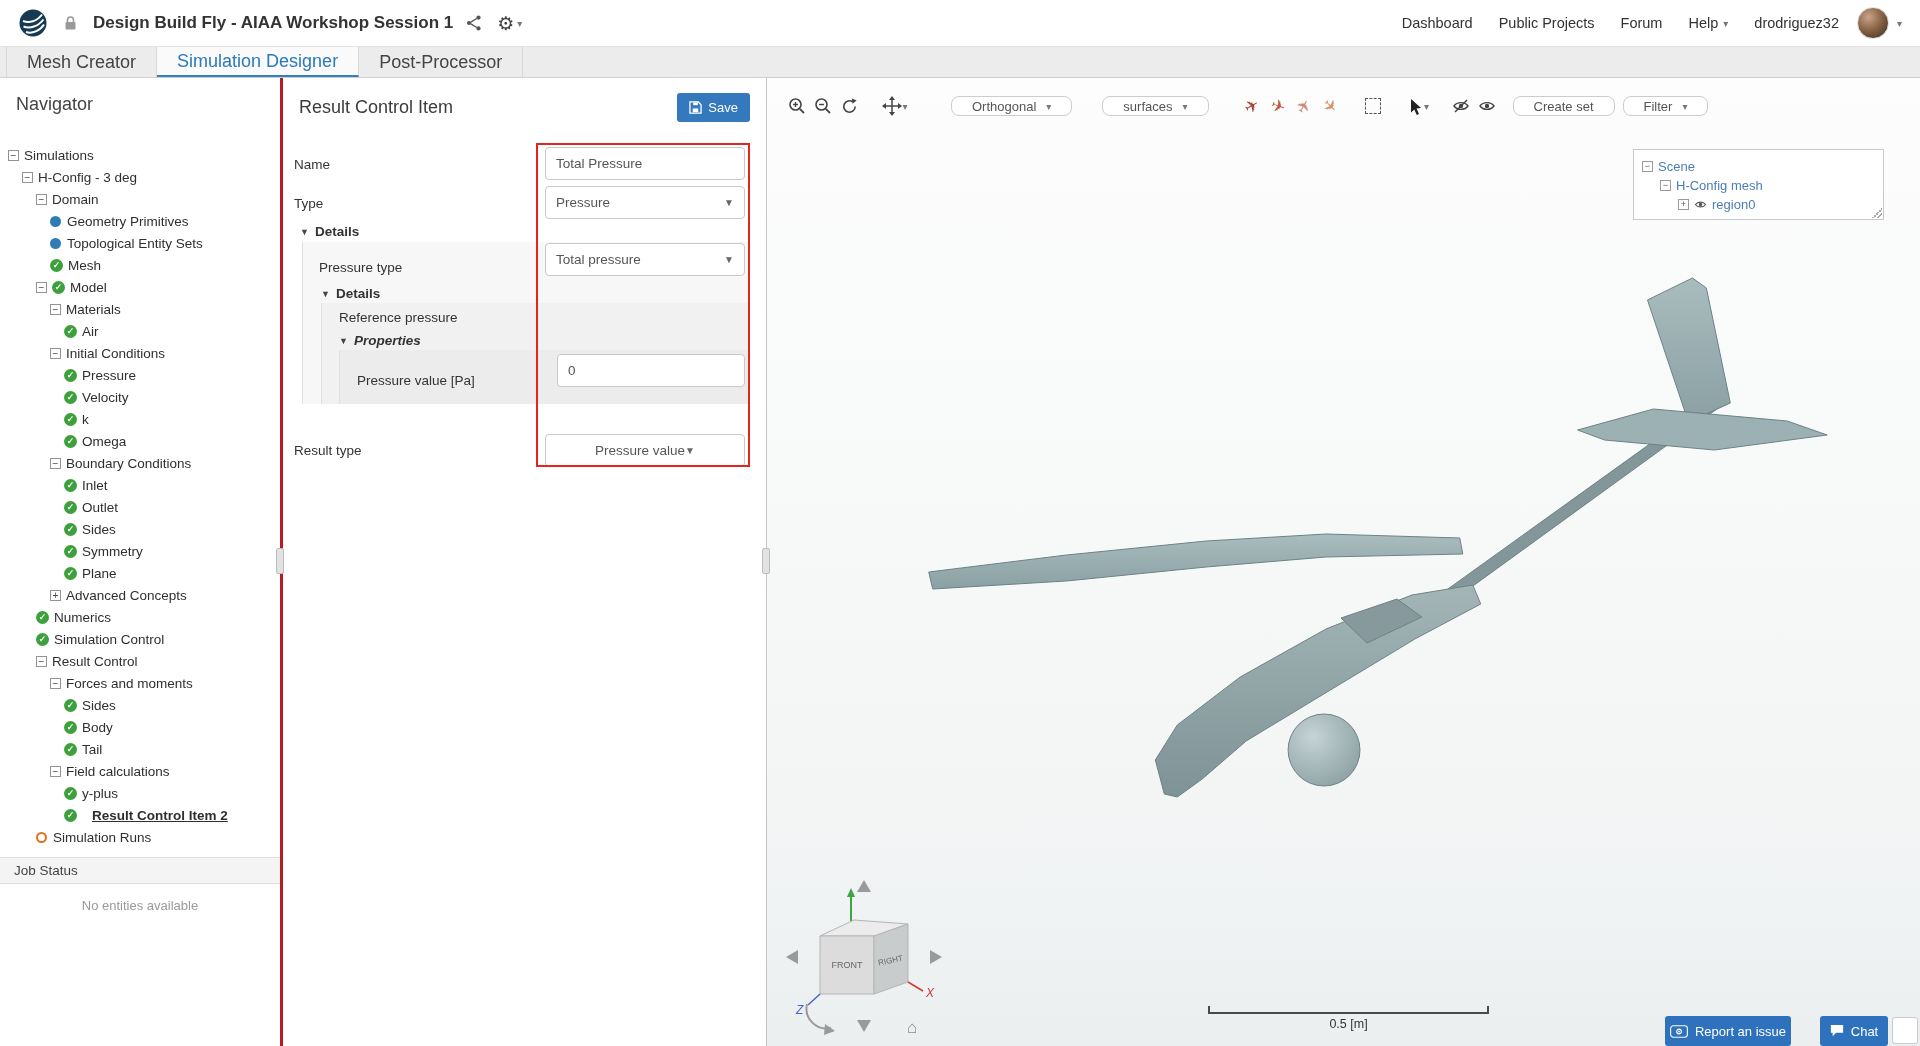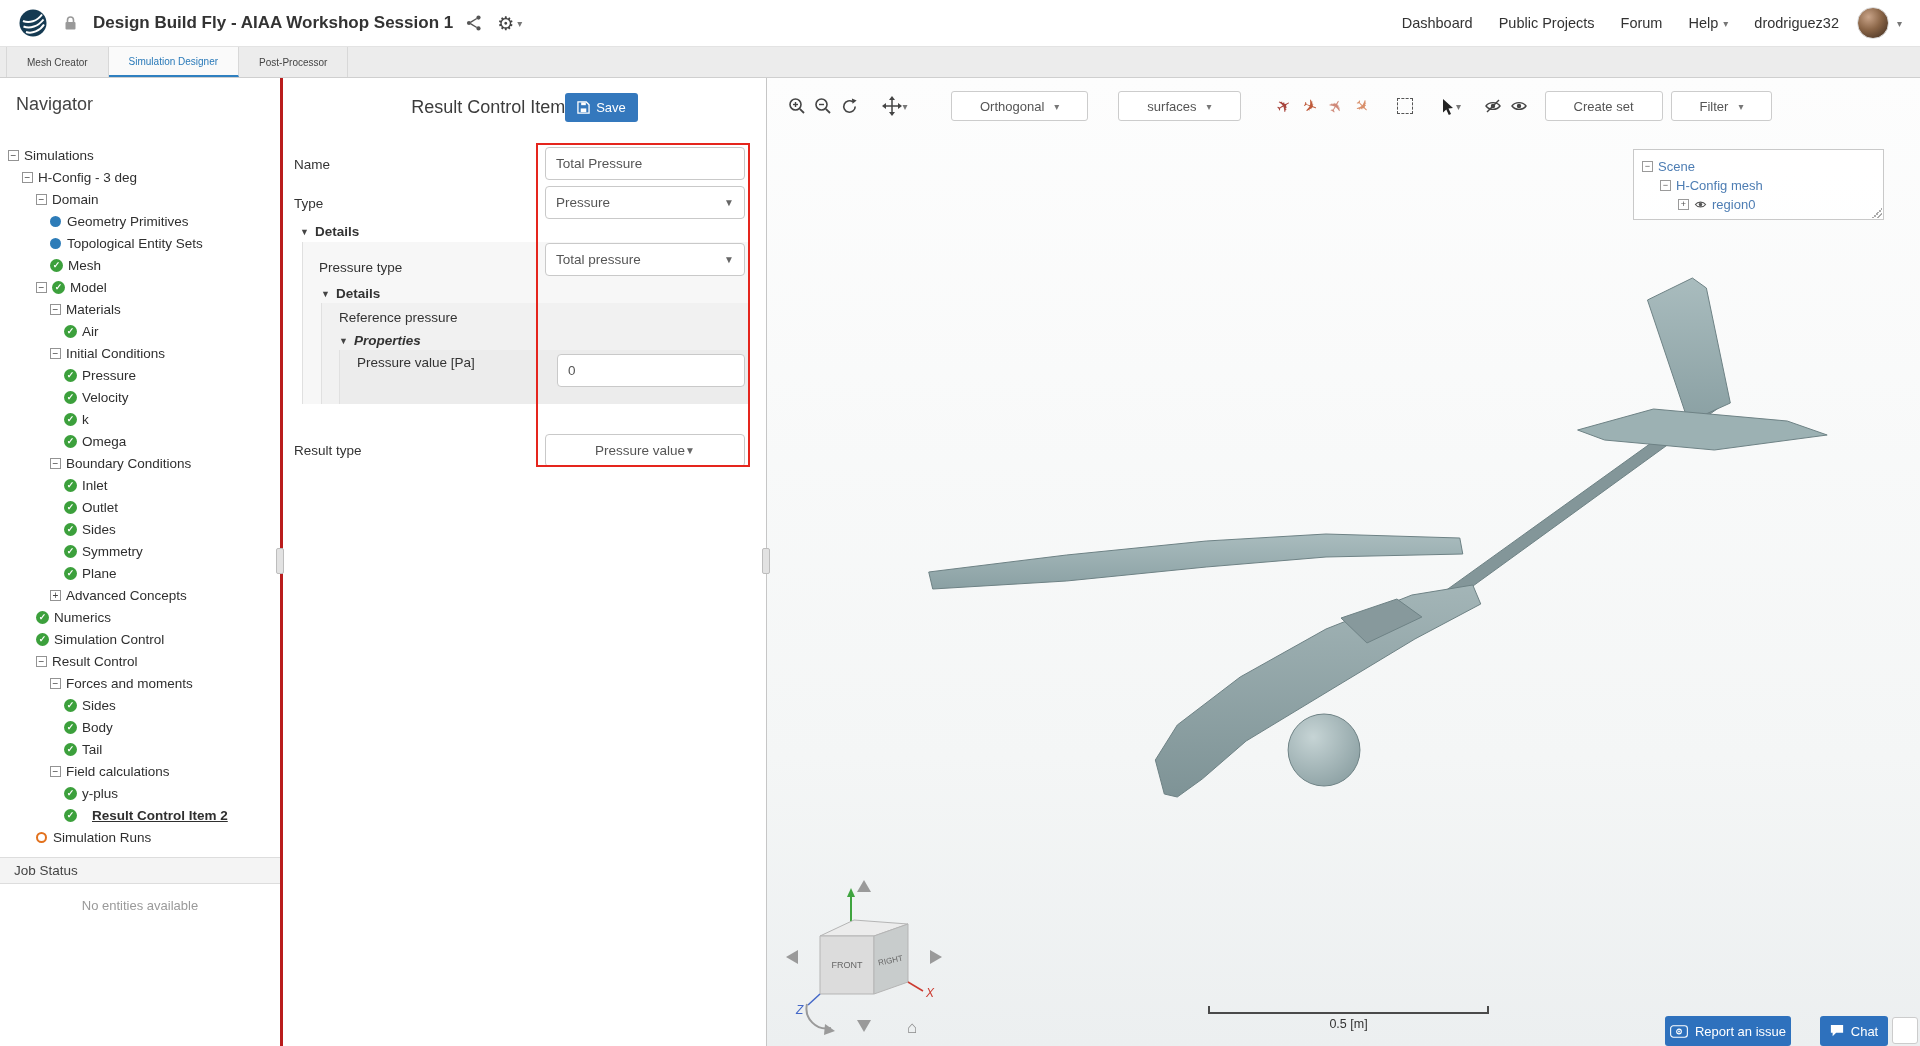--- a/index.html
+++ b/index.html
@@ -17,21 +17,21 @@
   .header-nav { margin-left:auto; display:flex; align-items:center; gap:26px; }
   .nav-item { font-size:14.5px; color:#333; display:flex; align-items:center; gap:5px; cursor:pointer; white-space:nowrap; }
   .avatar { width:32px; height:32px; border-radius:50%; margin-left:18px;
             background:radial-gradient(circle at 35% 30%, #c9a489 0%, #8a6547 45%, #3a281c 100%);
             border:1px solid #ddd; }
   .acct-caret { margin-left:8px; }
 
   
   .tabbar { position:absolute; top:47px; left:0; width:1920px; height:31px; background:#ececec;
             border-bottom:1px solid #cfcfcf; display:flex; align-items:stretch; padding-left:6px; z-index:19; }
-  .tab { display:flex; align-items:center; padding:0 20px; font-size:10px; color:#444;
+  .tab { display:flex; align-items:center; padding:0 20px; font-size:18px; color:#444;
          border-right:1px solid #d8d8d8; cursor:pointer; }
   .tab:first-child { border-left:1px solid #d8d8d8; }
   .tab.active { background:#fafafa; color:#2a7ab9; border-bottom:2px solid #2f80c0; }
 
   
   .main { position:absolute; top:78px; left:0; width:1920px; height:968px; display:flex; }
 
   
   .navigator { width:283px; border-right:3px solid #b91c1c; background:#fff; position:relative; }
   .nav-title { padding:16px 0 0 16px; font-size:18px; color:#444; }
@@ -49,21 +49,21 @@
                 line-height:26px; padding-left:14px; cursor:pointer; }
   .empty { position:absolute; top:820px; left:0; right:0; text-align:center; color:#9a9a9a; font-size:13px; }
   .grip { position:absolute; width:8px; height:26px; background:#e2e2e2; border:1px solid #bdbdbd;
           border-radius:2px; z-index:8; cursor:col-resize; }
   .grip-nav { right:-4px; top:470px; }
   .grip-panel { right:-4px; top:470px; }
 
   
   .panel { width:484px; border-right:1px solid #c6c6c6; background:#fff; position:relative; }
   .panel-head { position:absolute; top:0; left:0; right:0; height:58px; display:flex;
-                align-items:center; justify-content:center; padding:0 16px; }
+                align-items:center; justify-content:space-between; padding:0 16px; }
   .panel-title { font-size:18px; color:#3c3c3c; }
   .save-btn { background:#3478bd; color:#fff; border:none; border-radius:3px; height:29px;
               padding:0 12px; font-size:13px; display:flex; align-items:center; gap:6px; cursor:pointer;
               font-family:"Liberation Sans", sans-serif; }
   .f-label { position:absolute; font-size:13.5px; color:#333; transform:translateY(-50%); white-space:nowrap; z-index:2; }
   .f-head { position:absolute; transform:translateY(-50%); font-size:13.5px; color:#333; font-weight:700;
             display:flex; align-items:center; gap:6px; z-index:2; cursor:pointer; }
   .f-head .tri { font-size:9px; color:#444; }
   .f-head.italic span.t { font-style:italic; }
   .sec { position:absolute; border-left:1px solid #e0e0e0; z-index:1; }
@@ -76,22 +76,22 @@
   .sel { display:flex; align-items:center; justify-content:space-between; padding:0 10px; width:200px; cursor:pointer; }
   .sel .caret { font-size:10px; color:#666; }
   .red-rect { position:absolute; left:253px; top:65px; width:214px; height:324px;
               border:2px solid #e5251d; z-index:6; pointer-events:none; }
 
   
   .viewport { flex:1; position:relative; background:linear-gradient(#fdfdfd 0%, #f4f6f6 70%, #eceff0 100%); overflow:hidden; }
   .model-svg { position:absolute; top:0; left:0; width:100%; height:100%; }
   .vtoolbar { position:absolute; top:12px; left:18px; right:0; height:32px; display:flex; align-items:center; z-index:10; }
   .tb-icon { width:24px; height:24px; display:flex; align-items:center; justify-content:center; cursor:pointer; }
-  .tb-btn { height:30px; border:1px solid #ccc; background:#fff; border-radius:3px; font-size:13px; color:#555;
-            display:flex; align-items:center; padding:0 28px; gap:10px; cursor:pointer; white-space:nowrap; }
+  .tb-btn { height:20px; border:1px solid #ccc; background:#fff; border-radius:8px; font-size:13px; color:#555;
+            display:flex; align-items:center; padding:0 20px; gap:10px; cursor:pointer; white-space:nowrap; }
   .plane { font-size:17px; display:inline-block; cursor:pointer; width:26px; text-align:center; }
   .marquee { width:16px; height:16px; border:1px dashed #555; }
   .scene-box { position:absolute; top:71px; right:36px; width:251px; height:71px;
                background:rgba(255,255,255,0.78); border:1px solid #c9c9c9; padding:7px 8px;
                font-size:13px; color:#4d7db3; z-index:9; }
   .scene-row { display:flex; align-items:center; gap:5px; height:19px; white-space:nowrap; }
   .mini-exp { width:11px; height:11px; border:1px solid #9a9a9a; background:#fff; color:#555; flex:0 0 auto;
               font-size:9px; line-height:9px; text-align:center; cursor:pointer; }
   .scene-resize { position:absolute; right:1px; bottom:1px; width:10px; height:10px;
                   background:linear-gradient(135deg, transparent 50%, #aaa 50%, #aaa 60%, transparent 60%, transparent 72%, #aaa 72%, #aaa 82%, transparent 82%); cursor:nwse-resize; }
@@ -359,21 +359,21 @@
       <span class="t">Details</span>
     </div>
 
     <div class="f-label" style="left:56px; top:239px;">Reference pressure</div>
 
     <div class="f-head italic" style="left:56px; top:262px;">
       <span class="tri">▼</span>
       <span class="t">Properties</span>
     </div>
 
-    <div class="f-label" style="left:74px; top:284px;">Pressure value [Pa]</div>
+    <div class="f-label" style="left:74px; top:302px;">Pressure value [Pa]</div>
     <input class="ctl" style="left: 274px; top: 276px; width: 188px;" value="0">
 
     <div class="f-label" style="left:11px; top:372px;">Result type</div>
     <div class="ctl sel" style="left:262px; top:356px;justify-content:center;">
       <span>Pressure value</span>
       <span class="caret">▼</span>
     </div>
 
     <div class="red-rect"></div>
     <div class="grip grip-panel"></div>

